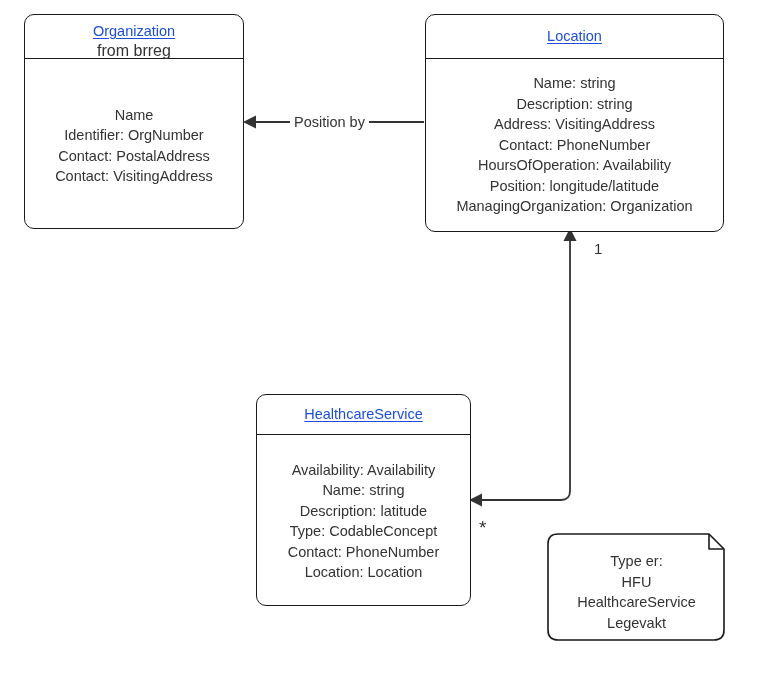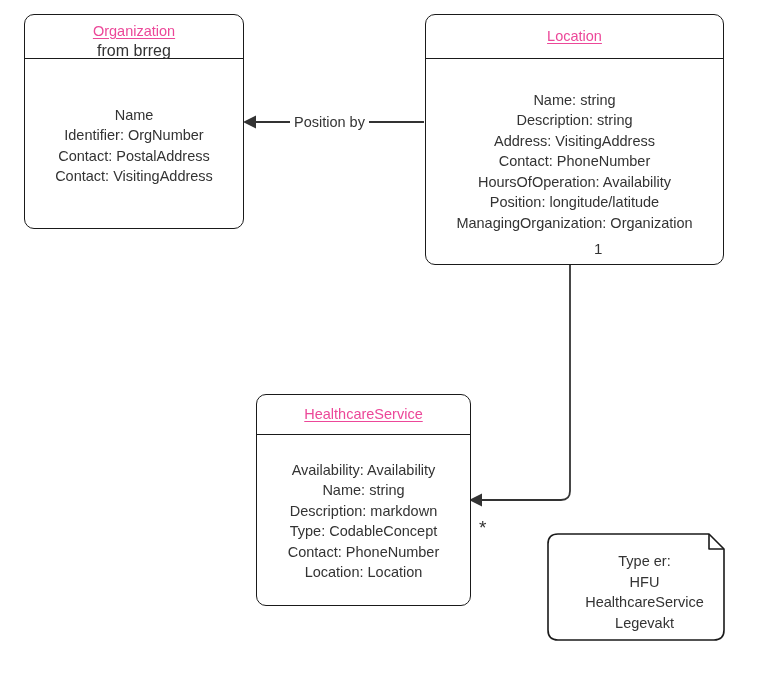--- a/index.html
+++ b/index.html
@@ -37,21 +37,21 @@
     box-sizing: border-box;
     text-align: center;
     padding-top: 7px;
     border-bottom: 1.6px solid #1a1a1a;
     flex: 0 0 auto;
   }
   .uml-title {
     display: inline-block;
     font-size: 14.5px;
     line-height: 19px;
-    color: #ec4899;
+    color: #1d4ed8;
     text-decoration: underline;
     text-underline-offset: 2px;
     white-space: nowrap;
   }
   .uml-subtitle {
     display: block;
     font-size: 16px;
     line-height: 19px;
     color: #333333;
     white-space: nowrap;
@@ -80,21 +80,21 @@
     height: 215px;
   }
   #box-organization .uml-header { height: 44px; }
   #box-organization .uml-body { padding-top: 6px; }
 
   
   #box-location {
     left: 425px;
     top: 14px;
     width: 299px;
-    height: 251px;
+    height: 218px;
   }
   #box-location .uml-header { height: 44px; padding-top: 12px; }
 
   
   #box-healthcareservice {
     left: 256px;
     top: 394px;
     width: 215px;
     height: 212px;
   }
@@ -115,21 +115,20 @@
     top: 0;
     width: 177px;
     height: 106px;
     display: flex;
     flex-direction: column;
     justify-content: center;
     align-items: center;
     text-align: center;
     padding-top: 10px;
     box-sizing: border-box;
-    margin-left: 8px;
   }
   #note-type .note-line {
     font-size: 14.5px;
     line-height: 20.5px;
     color: #333333;
     white-space: nowrap;
   }
 
   
   .edge-label {
@@ -212,21 +211,21 @@
   </div>
 </div>
 
 <div class="uml-box" id="box-healthcareservice">
   <div class="uml-header">
     <span class="uml-title">HealthcareService</span>
   </div>
   <div class="uml-body">
     <div class="uml-attr">Availability: Availability</div>
     <div class="uml-attr">Name: string</div>
-    <div class="uml-attr">Description: markdown</div>
+    <div class="uml-attr">Description: latitude</div>
     <div class="uml-attr">Type: CodableConcept</div>
     <div class="uml-attr">Contact: PhoneNumber</div>
     <div class="uml-attr">Location: Location</div>
   </div>
 </div>
 
 <div id="note-type">
   <div class="note-text">
     <div class="note-line">Type er:</div>
     <div class="note-line">HFU</div>

